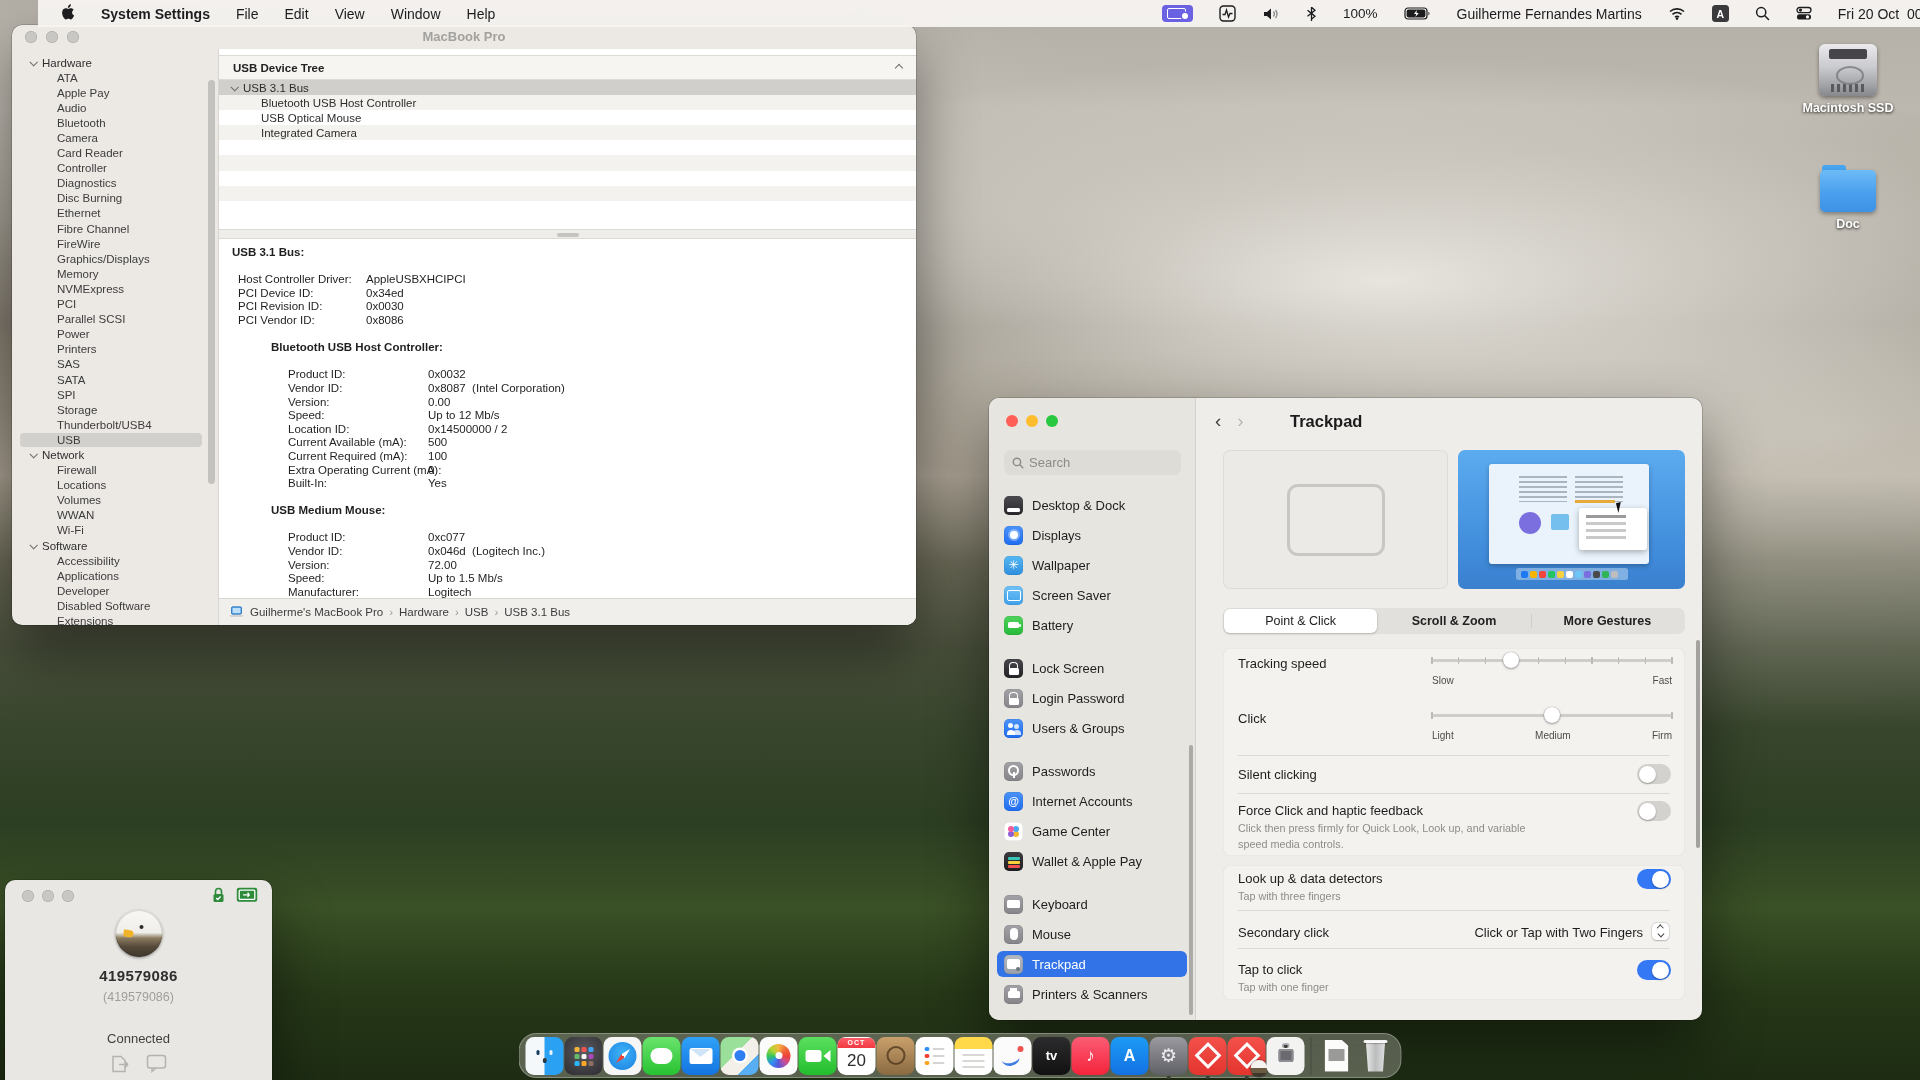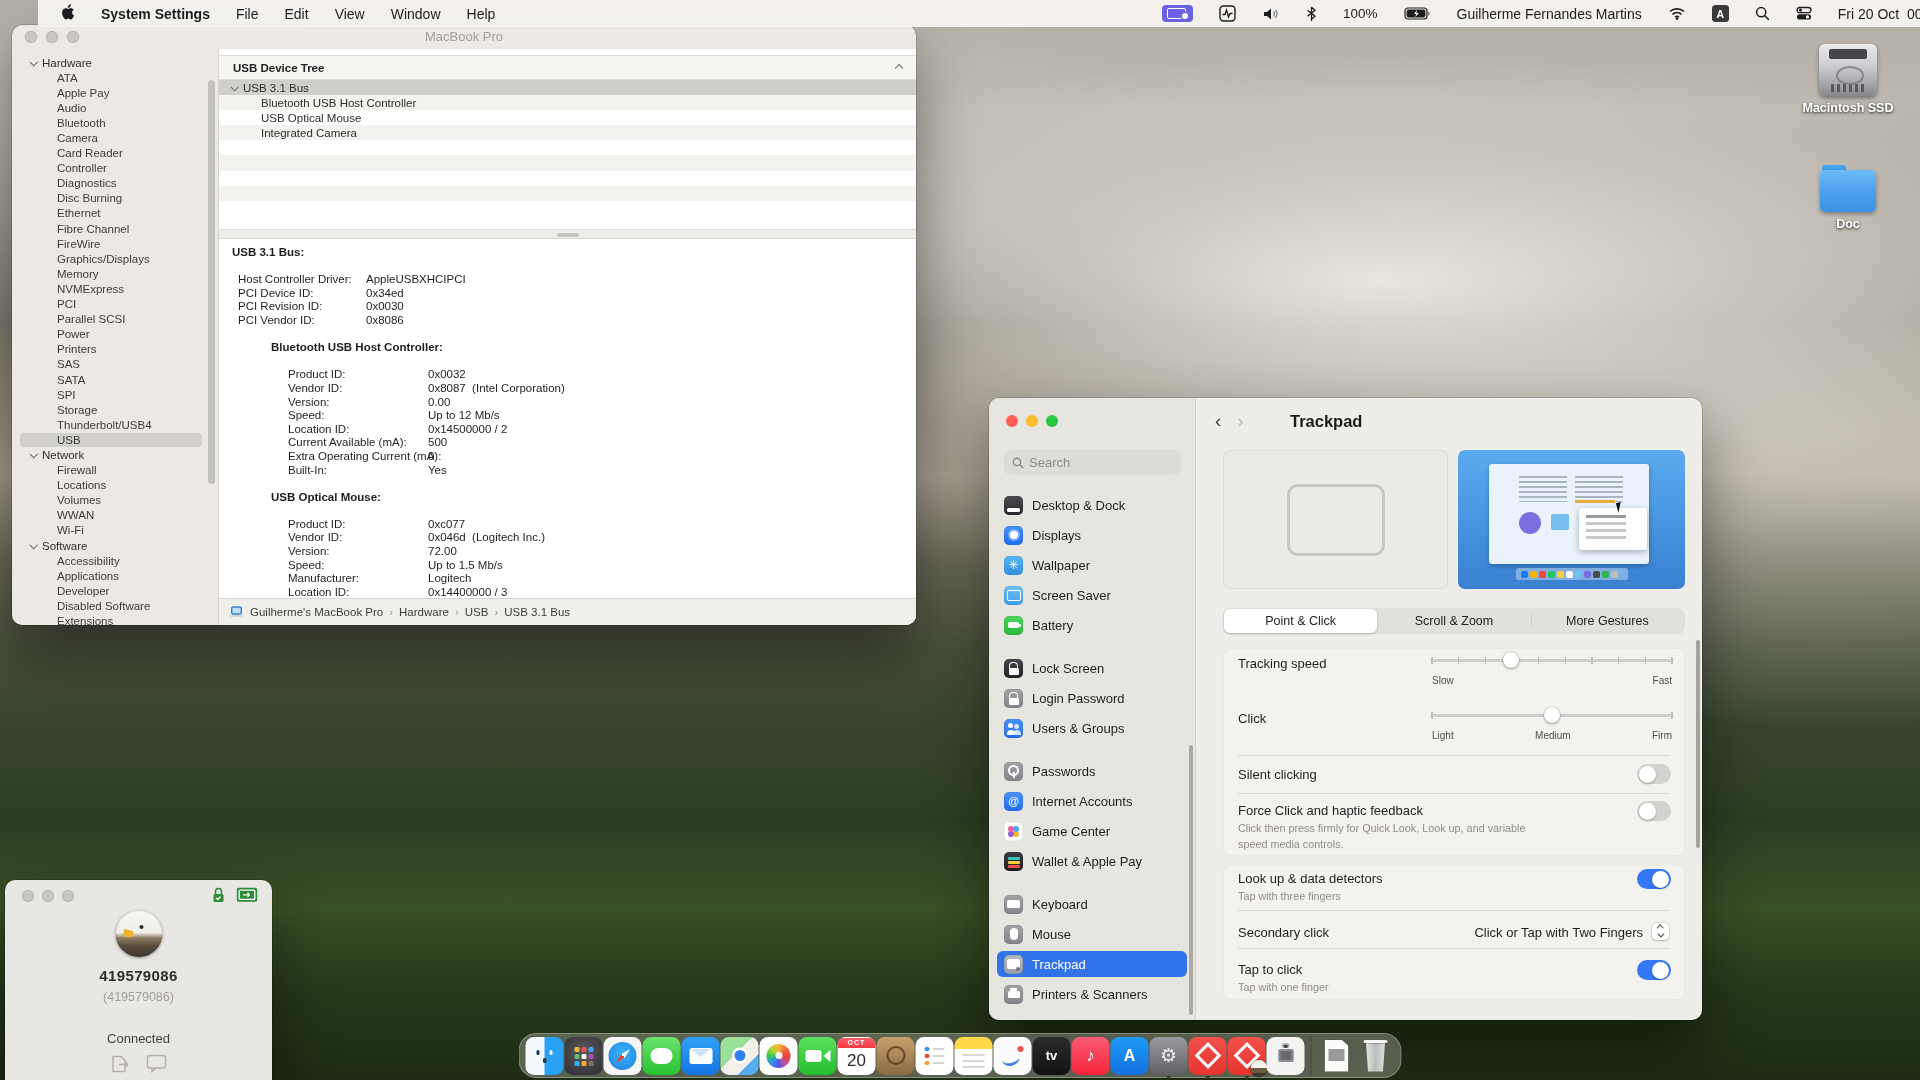--- a/index.html
+++ b/index.html
@@ -46,21 +46,21 @@
   
   .window { position:absolute; border-radius:10px; box-shadow:0 0 0 .5px rgba(0,0,0,.3), 0 28px 60px rgba(0,0,0,.45); }
   .tl { width:12px; height:12px; border-radius:50%; }
   .tl.gray { background:#c9c7c3; box-shadow:inset 0 0 0 .5px rgba(0,0,0,.2); }
   .tl.red { background:#ff5f57; } .tl.yellow { background:#febc2e; } .tl.green { background:#28c840; }
 
   
   .sysinfo { left:12px; top:25px; width:904px; height:600px; background:#ece9e5; z-index:10; overflow:hidden; }
   .si-titlebar { position:absolute; left:0; top:0; right:0; height:24px; }
   .si-titlebar .tls { position:absolute; left:13px; top:6px; display:flex; gap:9px; }
-  .si-title { position:absolute; left:0; right:0; top:4px; text-align:center; font-size:13px; font-weight:400; color:#a3a19d; }
+  .si-title { position:absolute; left:0; right:0; top:4px; text-align:center; font-size:13px; font-weight:700; color:#a3a19d; }
   .si-side { position:absolute; left:0; top:24px; bottom:0; width:206px; overflow:hidden; font-size:11.5px; color:#3c3c3c; }
   .si-side-list { padding-top:6px; }
   .si-row { height:15.1px; display:flex; align-items:center; }
   .si-group { padding-left:18px; gap:6px; color:#2f2f2f; }
   .si-item { padding-left:45px; }
   .si-item.selected { position:relative; }
   .si-item.selected::before { content:""; position:absolute; left:8px; right:16px; top:.5px; bottom:.5px; border-radius:4px; background:#d2d0cc; z-index:0; }
   .si-item span { position:relative; z-index:1; }
   .chev { width:6px; height:6px; border-right:1.5px solid #6e6e6e; border-bottom:1.5px solid #6e6e6e; transform:rotate(45deg) translateY(-1px); flex:0 0 auto; }
   .chev.up { transform:rotate(225deg); }
@@ -162,21 +162,21 @@
   .mock-circle { position:absolute; left:30px; top:48px; width:22px; height:22px; border-radius:50%; background:#7b6fe0; }
   .mock-square { position:absolute; left:62px; top:50px; width:18px; height:16px; border-radius:2px; background:#74bfee; }
   .mock-pop { position:absolute; left:90px; top:44px; width:68px; height:42px; background:#fff; border-radius:3px; box-shadow:0 2px 6px rgba(0,0,0,.3); }
   .mock-pop::before { content:""; position:absolute; left:7px; top:7px; width:40px; height:3px; background:#9a9a98; box-shadow:0 7px 0 #c9c9c7, 0 14px 0 #c9c9c7, 0 21px 0 #c9c9c7; }
   .mock-cursor { position:absolute; left:128px; top:38px; width:0; height:0; border-left:5px solid #111; border-right:4px solid transparent; border-bottom:10px solid transparent; transform:rotate(-14deg); }
   .mock-dock { position:absolute; left:50%; bottom:9px; transform:translateX(-50%); width:112px; height:12px; background:rgba(255,255,255,.35); border-radius:2.5px; }
   .mock-dots { position:absolute; left:5px; top:2.5px; width:7px; height:7px; border-radius:2px; background:#1d79f2;
     box-shadow:9px 0 0 #f7b500, 18px 0 0 #f2453d, 27px 0 0 #23c55e, 36px 0 0 #f7d23e, 45px 0 0 #ffffff, 54px 0 0 #6cc5f5, 63px 0 0 #7b6fe0, 72px 0 0 #4a4a4a, 81px 0 0 #2fb457, 90px 0 0 #bdbdbd; }
 
   .tabs { position:absolute; left:27px; top:210px; width:462px; height:26px; background:#e2e0dc; border-radius:7px; display:flex; padding:1px; }
-  .tab { flex:1; display:flex; align-items:center; justify-content:center; font-size:12.5px; color:#222; position:relative; }
+  .tab { flex:1; display:flex; align-items:center; justify-content:center; font-size:12.5px; color:#222; position:relative;font-weight:bold; }
   .tab.selected { background:#fff; border-radius:6px; box-shadow:0 1px 2.5px rgba(0,0,0,.22); font-weight:500; }
   .tab + .tab:not(.selected)::before { content:""; position:absolute; left:0; top:5px; bottom:5px; width:1px; background:#cfcdc9; }
 
   .card { position:absolute; left:27px; width:462px; background:#f4f2ef; border-radius:8px; box-shadow:inset 0 0 0 .5px rgba(0,0,0,.07); }
   .card1 { top:250px; height:208px; }
   .card2 { top:467px; height:135px; }
   .crow-label { position:absolute; left:15px; font-size:13px; color:#1e1e1e; }
   .crow-sub { position:absolute; left:15px; font-size:10.8px; color:#8e8c88; width:300px; line-height:15.5px; }
   .hsep { position:absolute; left:15px; right:15px; height:1px; background:#dcdad5; }
   .slider { position:absolute; right:13px; width:240px; height:16px; }
@@ -535,24 +535,25 @@
           <div class="d-row lvl0"><span class="d-label">PCI Vendor ID:</span><span class="d-val">0x8086</span></div>
           <div class="d-gap"></div>
           <div class="d-title lvl1">Bluetooth USB Host Controller:</div>
           <div class="d-gap"></div>
           <div class="d-row lvl1"><span class="d-label">Product ID:</span><span class="d-val">0x0032</span></div>
           <div class="d-row lvl1"><span class="d-label">Vendor ID:</span><span class="d-val">0x8087  (Intel Corporation)</span></div>
           <div class="d-row lvl1"><span class="d-label">Version:</span><span class="d-val">0.00</span></div>
           <div class="d-row lvl1"><span class="d-label">Speed:</span><span class="d-val">Up to 12 Mb/s</span></div>
           <div class="d-row lvl1"><span class="d-label">Location ID:</span><span class="d-val">0x14500000 / 2</span></div>
           <div class="d-row lvl1"><span class="d-label">Current Available (mA):</span><span class="d-val">500</span></div>
+          <div class="d-row lvl1"><span class="d-label">Current Required (mA):</span><span class="d-val">100</span></div>
           <div class="d-row lvl1"><span class="d-label">Extra Operating Current (mA):</span><span class="d-val">0</span></div>
           <div class="d-row lvl1"><span class="d-label">Built-In:</span><span class="d-val">Yes</span></div>
           <div class="d-gap"></div>
-          <div class="d-title lvl1">USB Optical Mouse:</div>
+          <div class="d-title lvl1">USB Medium Mouse:</div>
           <div class="d-gap"></div>
           <div class="d-row lvl1"><span class="d-label">Product ID:</span><span class="d-val">0xc077</span></div>
           <div class="d-row lvl1"><span class="d-label">Vendor ID:</span><span class="d-val">0x046d  (Logitech Inc.)</span></div>
           <div class="d-row lvl1"><span class="d-label">Version:</span><span class="d-val">72.00</span></div>
           <div class="d-row lvl1"><span class="d-label">Speed:</span><span class="d-val">Up to 1.5 Mb/s</span></div>
           <div class="d-row lvl1"><span class="d-label">Manufacturer:</span><span class="d-val">Logitech</span></div>
           <div class="d-row lvl1"><span class="d-label">Location ID:</span><span class="d-val">0x14400000 / 3</span></div>
           <div class="d-row lvl1"><span class="d-label">Current Available (mA):</span><span class="d-val">500</span></div>
         </div>
       <div class="si-bottom" id="si-breadcrumb">

